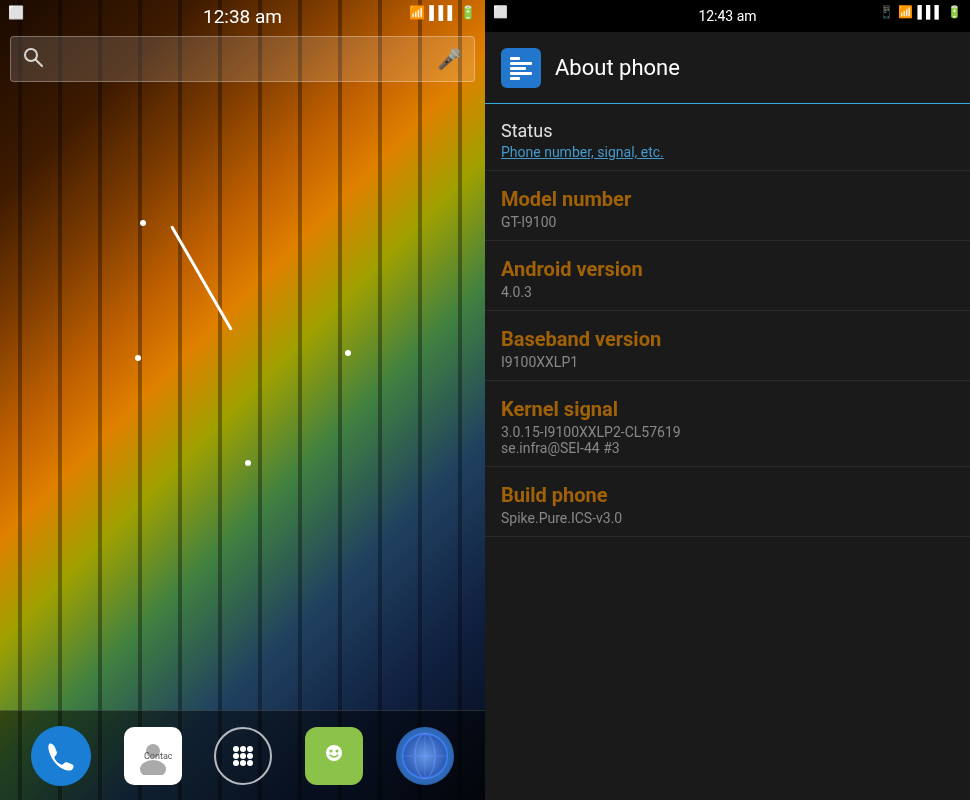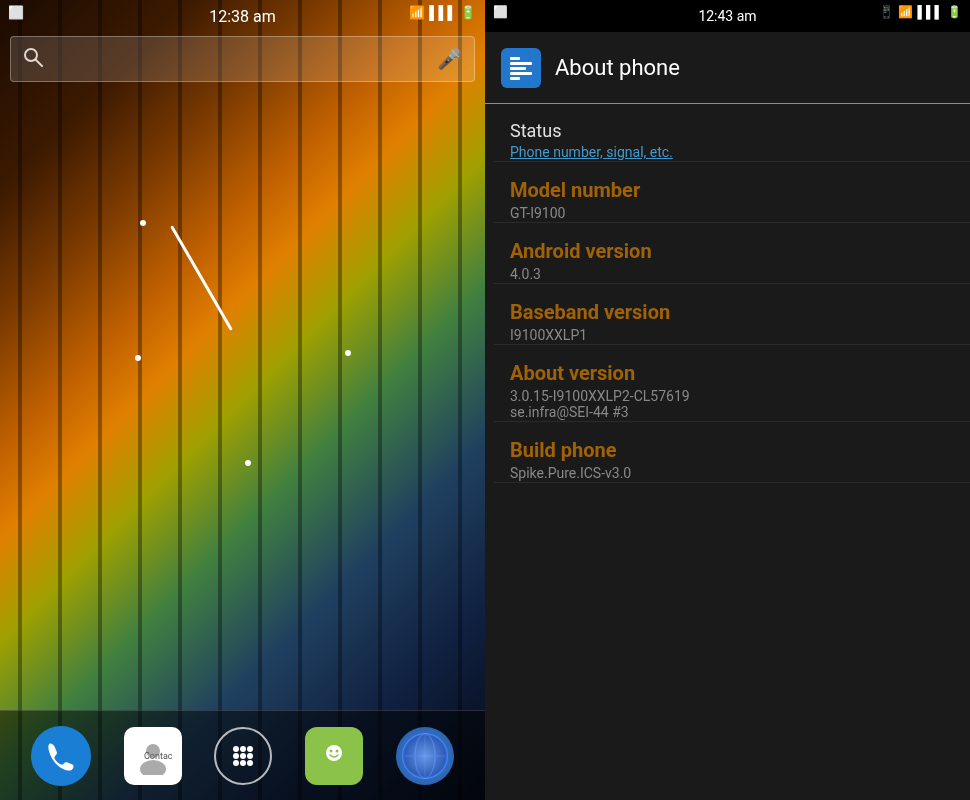--- a/index.html
+++ b/index.html
@@ -62,21 +62,21 @@
       z-index: 10;
       height: 32px;
       display: flex;
       align-items: center;
       justify-content: center;
       padding: 0 10px;
     }
 
     .status-bar-left .time {
       color: #fff;
-      font-size: 16px;
+      font-size: 19px;
       font-weight: 400;
       text-align: right;
     }
 
     .status-icons-left {
       position: absolute;
       left: 8px;
       top: 6px;
       display: flex;
       gap: 5px;
@@ -285,24 +285,23 @@
       font-size: 22px;
       font-weight: 400;
     }
 
     .settings-list {
       flex: 1;
       overflow-y: auto;
     }
 
     .settings-item {
-      padding: 16px 16px 1px 16px;
+      padding: 16px 16px 10px 16px;
       border-bottom: 1px solid #2a2a2a;
       cursor: pointer;
-      margin-left: 9px;
     }
 
     .item-title {
       color: #e0e0e0;
       font-size: 18px;
       font-weight: 400;
       margin-bottom: 3px;
     }
 
     .item-subtitle {
@@ -476,21 +475,21 @@
       <div class="item-title-dark">Android version</div>
       <div class="item-value">4.0.3</div>
     </div>
 
     <div class="settings-item">
       <div class="item-title-dark">Baseband version</div>
       <div class="item-value">I9100XXLP1</div>
     </div>
 
     <div class="settings-item">
-      <div class="item-title-dark">About version</div>
+      <div class="item-title-dark">Kernel signal</div>
       <div class="item-value" style="white-space:pre-line;">3.0.15-I9100XXLP2-CL57619
 se.infra@SEI-44 #3</div>
     </div>
 
     <div class="settings-item">
       <div class="item-title-dark">Build phone</div>
       <div class="item-value">Spike.Pure.ICS-v3.0</div>
     </div>
 
   </div>

